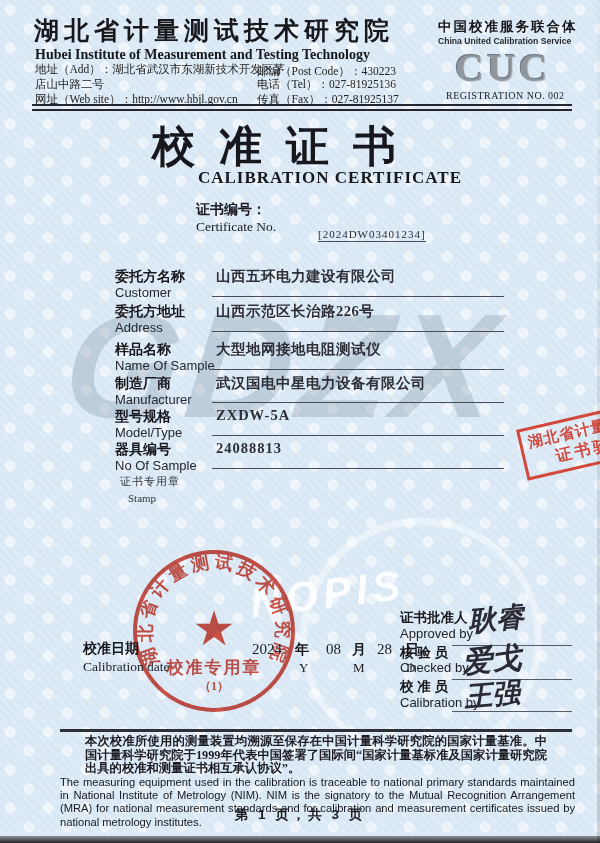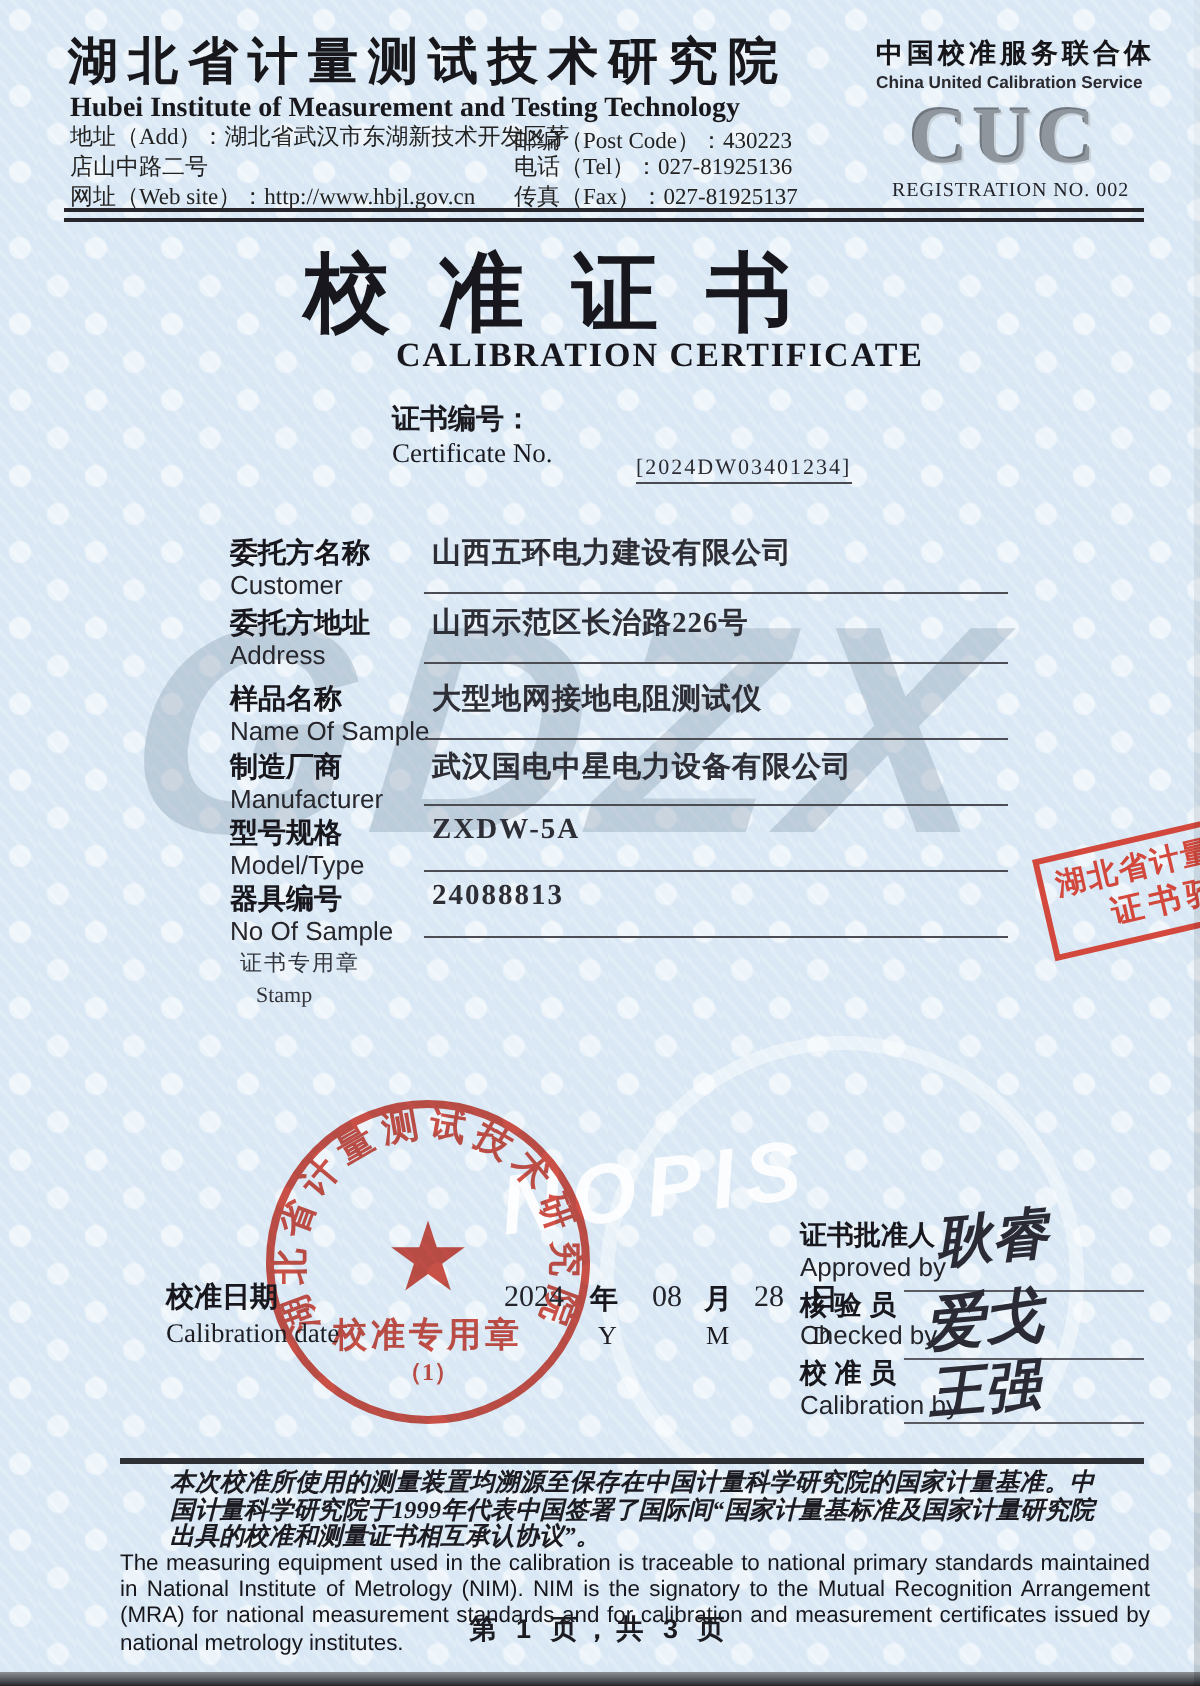--- a/index.html
+++ b/index.html
@@ -79,21 +79,21 @@
 
   
   .sig-label-zh{font-size:13.5px;font-weight:700;font-family:"Liberation Sans",sans-serif;color:#17171d;white-space:nowrap;}
   .sig-label-en{font-size:13px;font-family:"Liberation Sans",sans-serif;color:#23232a;white-space:nowrap;}
   .sig-name{font-style:italic;font-weight:700;color:#2b2b35;transform:rotate(-5deg);white-space:nowrap;}
   .sig-line{height:1px;background:#5a5a62;width:120px;left:452px;}
 
   
   .foot-rule{left:60px;top:729px;width:512px;height:2.5px;background:#2e3036;}
   .foot-zh{left:85px;top:735px;width:462px;font-size:12.3px;line-height:13.6px;font-weight:700;
-    color:#1b1b21;text-align:justify;font-style:italic;}
+    color:#1b1b21;text-align:justify;}
   .foot-en{left:60px;top:776px;width:515px;font-size:11.2px;line-height:13.2px;font-family:"Liberation Sans",sans-serif;
     color:#17171d;text-align:justify;font-weight:500;}
   .page-info{left:0;top:806px;width:600px;text-align:center;font-size:13.5px;font-weight:700;
     letter-spacing:3px;font-family:"Liberation Sans",sans-serif;color:#1b1b21;}
 
   .edge-bottom{left:0;bottom:0;width:600px;height:7px;background:linear-gradient(#8d9298,#24262a);}
   .edge-right{right:0;top:0;width:3px;height:100%;background:linear-gradient(rgba(0,0,0,.02),rgba(0,0,0,.14));}
 </style>
 </head>
 <body>

